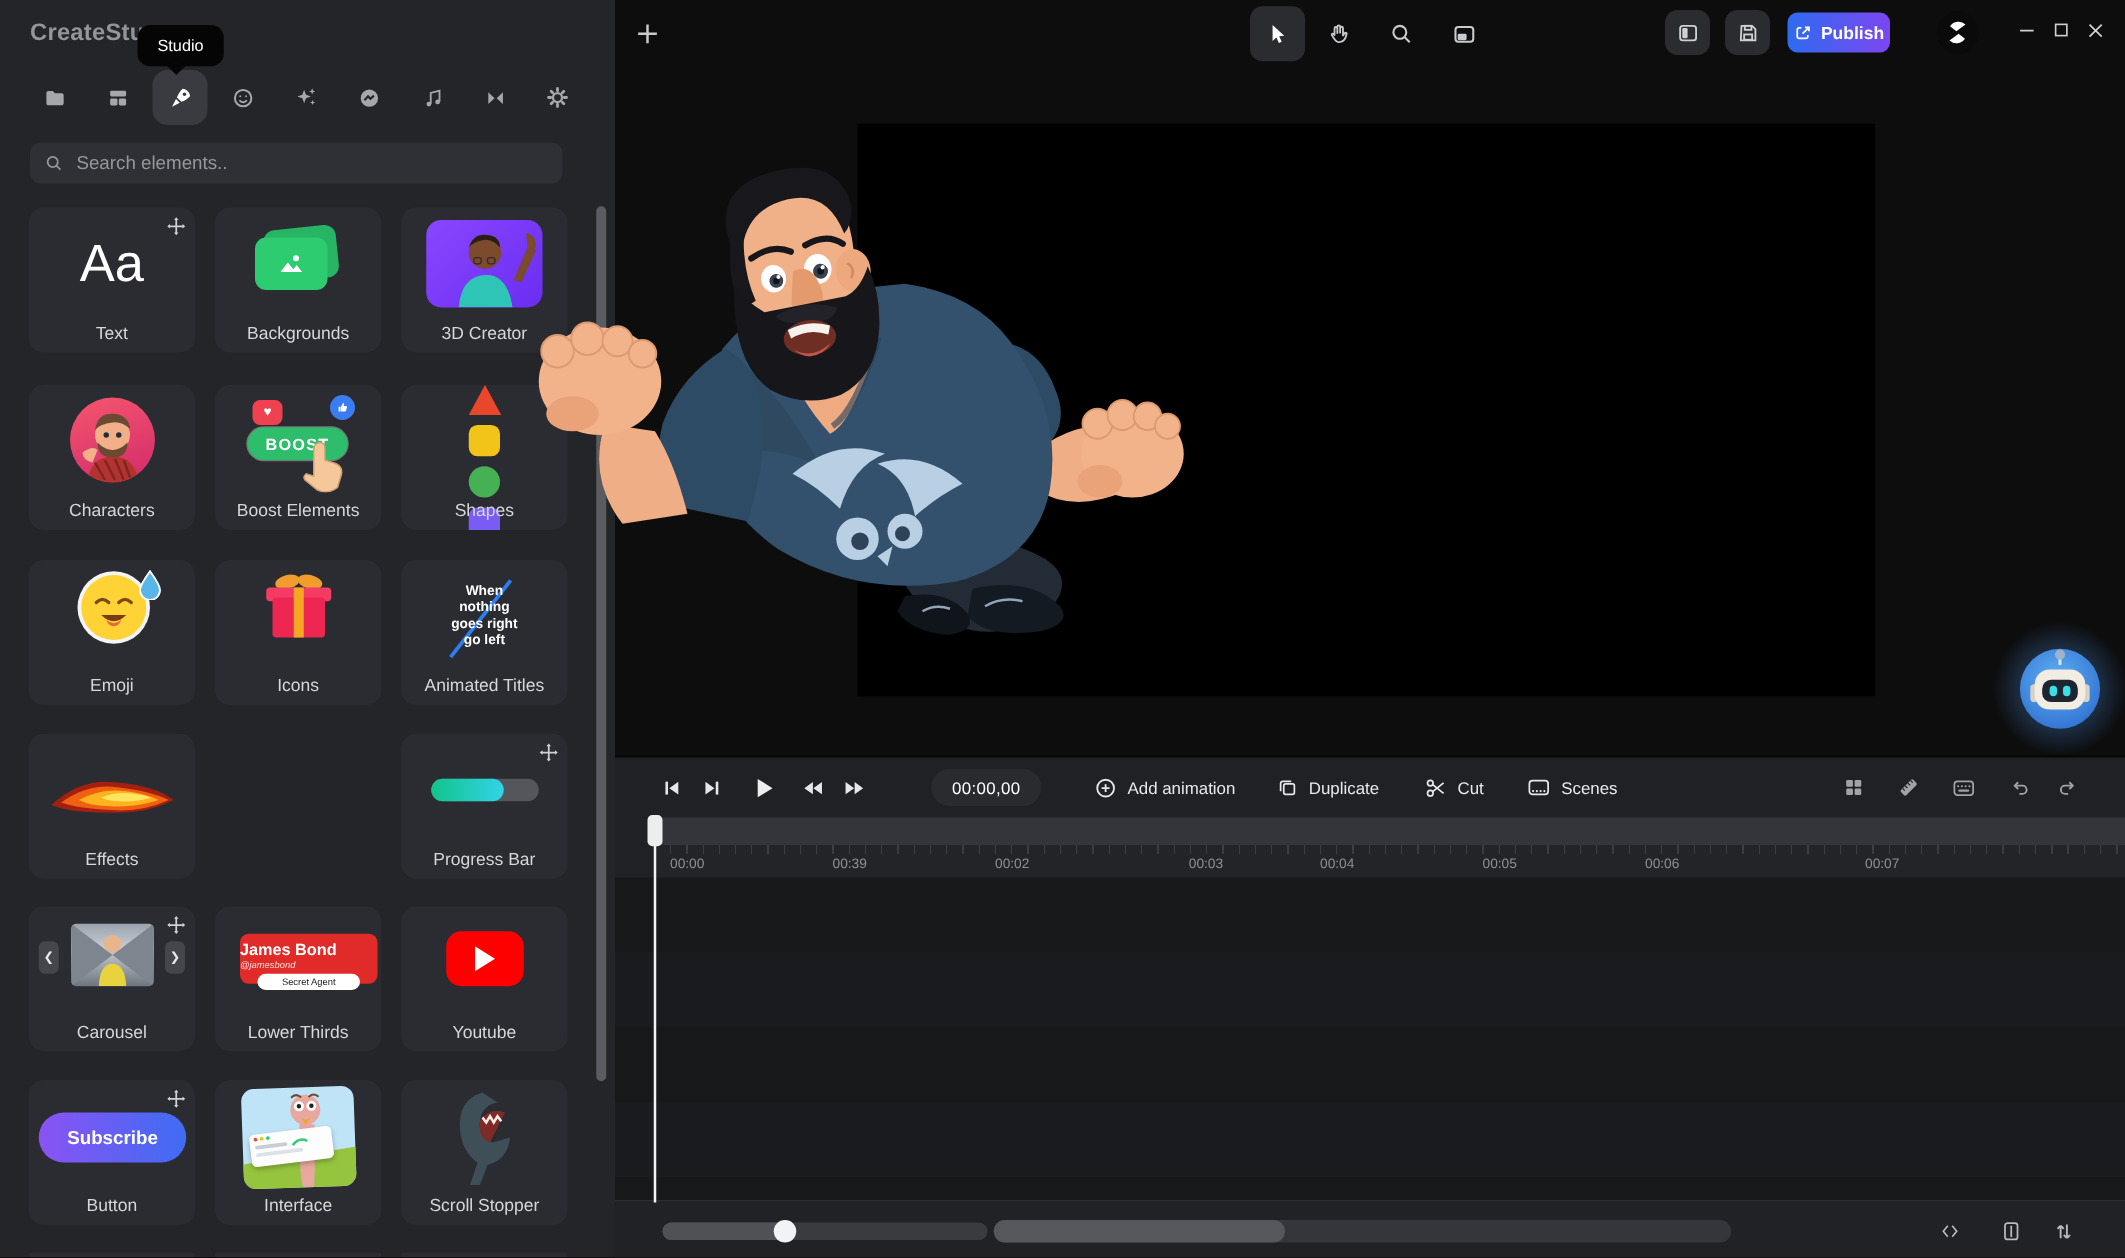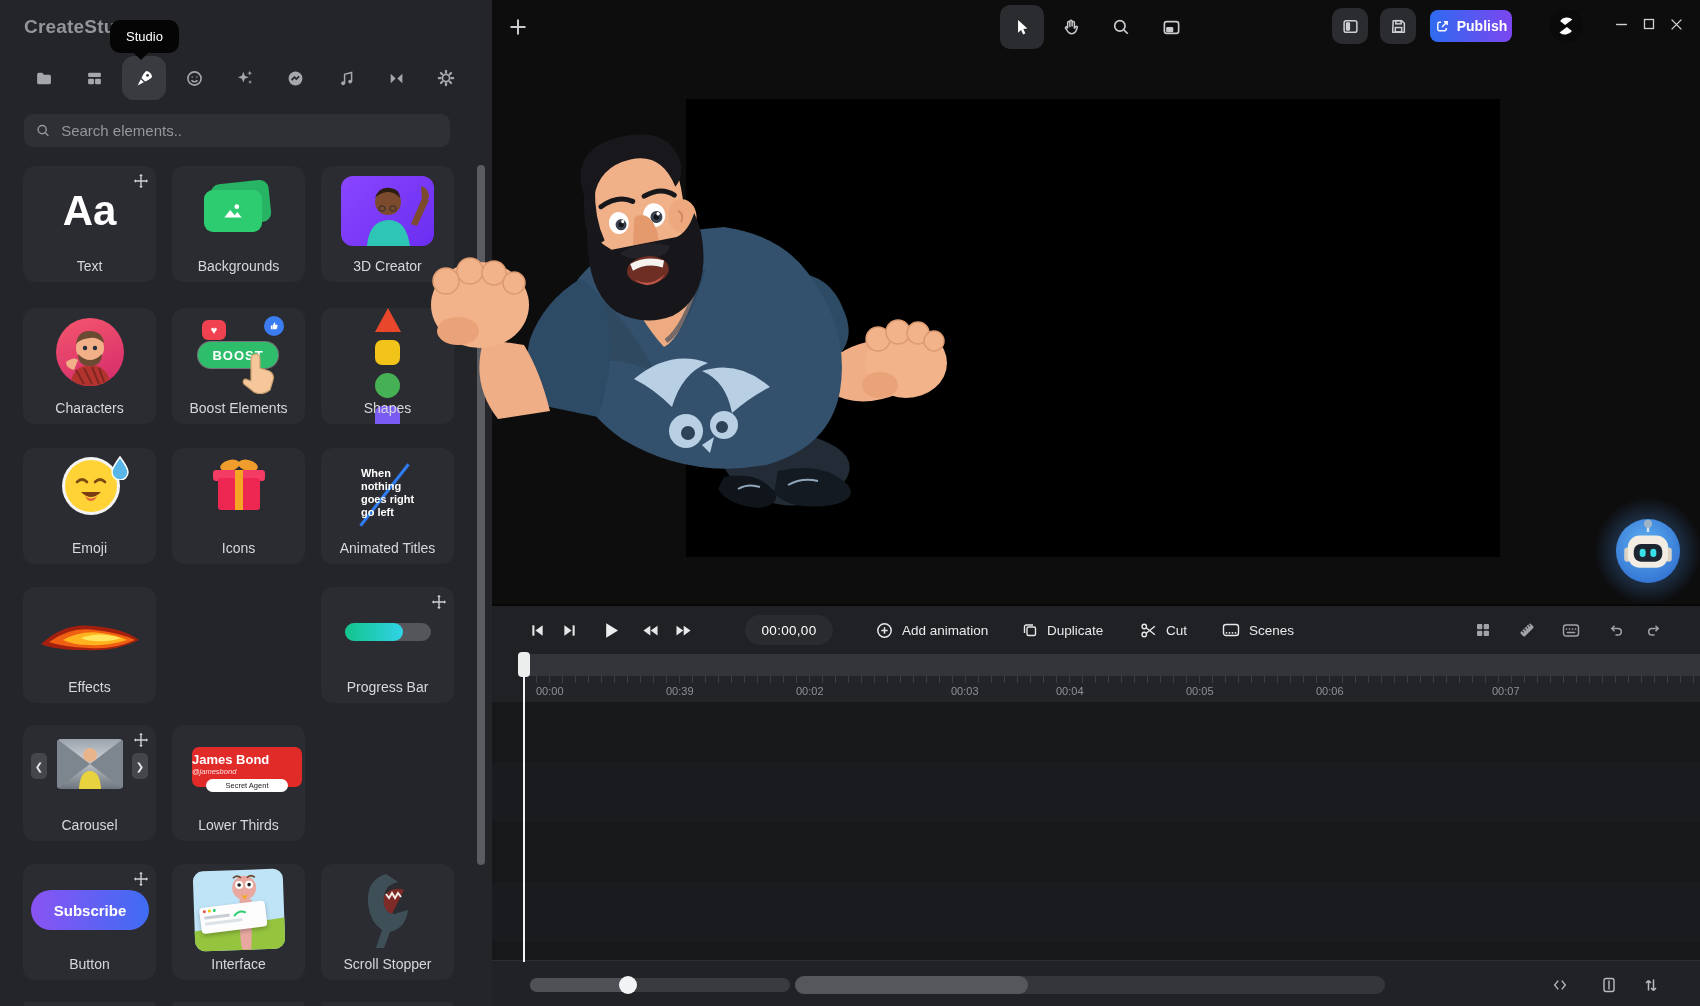--- a/index.html
+++ b/index.html
@@ -24,21 +24,21 @@
     font-family:"Liberation Sans",sans-serif;}
   .searchbar input::placeholder{color:#96979a;}
   .side-scrollbar{position:absolute;left:477px;top:165px;width:8px;height:700px;background:#5a5c61;border-radius:4px;}
 
   .card{position:absolute;width:133px;height:116px;background:#2b2c31;border-radius:12px;overflow:hidden;}
   .card .label{position:absolute;left:0;right:0;top:92px;text-align:center;font-size:14px;color:#d6d7d8;}
   .card .art{position:absolute;left:0;top:0;right:0;height:90px;display:flex;align-items:center;justify-content:center;}
   .movehandle{position:absolute;right:7px;top:7px;color:#cfd0d3;z-index:3;}
 
   
-  .aa{font-size:42px;font-weight:700;color:#fff;line-height:1;}
+  .aa{font-size:42px;font-weight:400;color:#fff;line-height:1;}
   .bg-back{position:absolute;width:58px;height:42px;border-radius:9px;background:#27b465;transform:rotate(-6deg);left:40px;top:16px;}
   .bg-front{position:absolute;width:58px;height:42px;border-radius:9px;background:#2ecc71;left:32px;top:24px;display:flex;align-items:center;justify-content:center;}
   .thumb-purple{position:absolute;left:20px;top:10px;width:93px;height:70px;border-radius:12px;
     background:linear-gradient(135deg,#8a46ff,#6a2df0);overflow:hidden;}
   .char-circle{position:absolute;left:33px;top:10px;width:68px;height:68px;border-radius:50%;
     background:linear-gradient(160deg,#f5566d,#d22a6c);overflow:hidden;}
   .boost-pill{position:absolute;left:26px;top:34px;width:80px;height:26px;border-radius:13px;background:#2ebd6b;
     color:#fff;font-weight:700;font-size:13px;letter-spacing:1px;display:flex;align-items:center;justify-content:center;
     box-shadow:0 0 0 1px rgba(255,255,255,.35);}
   .badge-heart{position:absolute;left:30px;top:12px;width:24px;height:20px;border-radius:6px;background:#ef4150;
@@ -49,21 +49,21 @@
   .shape-sq1{width:25px;height:25px;border-radius:7px;background:#f2c318;}
   .shape-ci{width:25px;height:25px;border-radius:50%;background:#46b054;}
   .shape-sq2{width:25px;height:25px;border-radius:7px;background:#7a5cf5;}
   .emoji-face{position:absolute;left:42px;top:12px;width:52px;height:52px;border-radius:50%;background:#ffd335;
     box-shadow:0 0 0 3px #f4f4f4;}
   .gift-box{position:absolute;left:46px;top:30px;width:42px;height:32px;background:#ee2752;border-radius:3px;}
   .gift-lid{position:absolute;left:41px;top:22px;width:52px;height:11px;background:#f43b63;border-radius:3px;}
   .gift-rib{position:absolute;left:63px;top:22px;width:8px;height:40px;background:#f5a623;}
   .gift-bowl{position:absolute;left:48px;top:12px;width:20px;height:11px;border-radius:50%;background:#f09d2e;transform:rotate(-14deg);}
   .gift-bowr{position:absolute;left:66px;top:12px;width:20px;height:11px;border-radius:50%;background:#f09d2e;transform:rotate(14deg);}
-  .at-lines{position:relative;z-index:2;font-weight:700;font-size:11px;line-height:1.18;color:#fff;text-align:left;}
+  .at-lines{position:relative;z-index:2;font-weight:700;font-size:11px;line-height:1.18;color:#fff;text-align:center;}
   .at-slash{position:absolute;left:62px;top:8px;width:3px;height:78px;background:#2f7df5;transform:rotate(38deg);z-index:1;}
   .tw-text{color:#43dcc9;font-size:21px;letter-spacing:.5px;}
   .tw-caret{display:inline-block;width:3px;height:24px;background:#b9babd;margin-left:2px;vertical-align:-4px;}
   .tw-block{display:inline-block;width:7px;height:22px;background:#4a4b4f;margin-left:1px;vertical-align:-3px;}
   .pb-track{position:absolute;left:24px;top:36px;width:86px;height:18px;border-radius:9px;background:#55565b;}
   .pb-fill{position:absolute;left:0;top:0;width:58px;height:18px;border-radius:9px;background:linear-gradient(90deg,#12c48b,#31d3e8);}
   .car-thumb{position:absolute;left:34px;top:14px;width:66px;height:50px;border-radius:4px;overflow:hidden;
     background:linear-gradient(180deg,#9aa3ad 0%,#c9cdd2 40%,#6d757e 100%);}
   .car-btn{position:absolute;top:28px;width:16px;height:26px;border-radius:5px;background:#45464b;color:#e7e8ea;
     display:flex;align-items:center;justify-content:center;font-size:10px;}
@@ -358,20 +358,28 @@
       <div class="label">Carousel</div>
     </div>
     <div class="card" style="left:172px;top:725px">
       <div class="lt-red">
         <div class="lt-name">James Bond</div>
         <div class="lt-handle">@jamesbond</div>
       </div>
       <div class="lt-pill">Secret Agent</div>
       <div class="label">Lower Thirds</div>
     </div>
+    <div class="card" style="left:321px;top:725px">
+      <div class="yt-logo">
+        <svg width="22" height="24" viewBox="0 0 20 24" fill="#fff">
+            <path d="M2 2l16 10L2 22z"></path>
+          </svg>
+      </div>
+      <div class="label">Youtube</div>
+    </div>
 
     <div class="card" style="left:23px;top:864px">
       <span class="movehandle">
           <svg width="16" height="16" viewBox="0 0 16 16" stroke="currentColor" stroke-width="1.4" fill="currentColor">
             <path d="M8 2v12M2 8h12" fill="none"></path>
             <path d="M8 0.8 6.2 3h3.6zM8 15.2 6.2 13h3.6zM0.8 8 3 6.2v3.6zM15.2 8 13 6.2v3.6z" stroke="none"></path>
           </svg>
         </span>
       <div class="btn-pill">Subscribe</div>
       <div class="label">Button</div>

